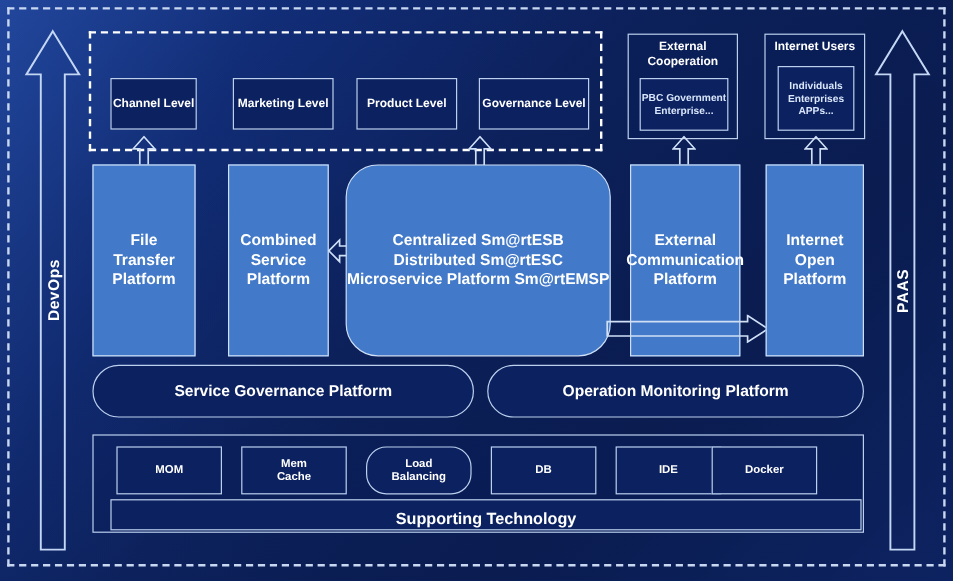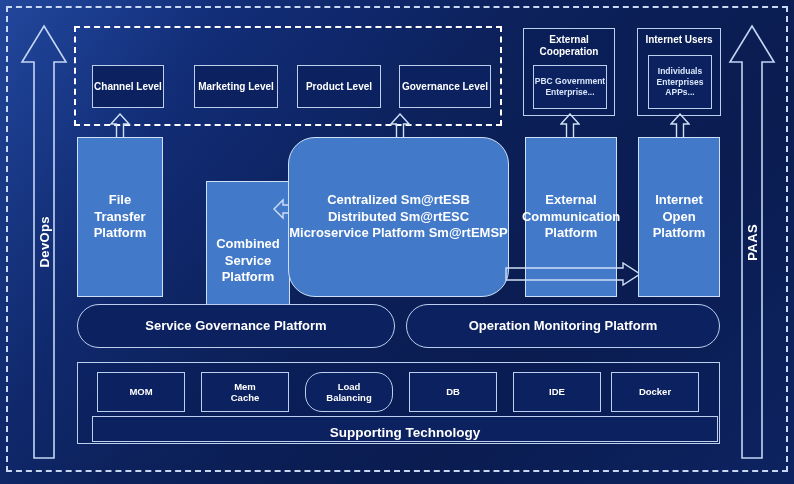--- a/index.html
+++ b/index.html
@@ -175,21 +175,21 @@
       <polygon points="10,1 19,11 13.5,11 13.5,25 6.5,25 6.5,11 1,11" fill="none" stroke="#cfe0f6" stroke-width="1.4"></polygon>
     </svg>
   </div>
 
   <div class="bbox plat" style="left:77px;top:137px;width:86px;height:160px;">
     <span>
       File<br>Transfer<br>Platform
     </span>
   </div>
 
-  <div class="bbox plat" style="left:206px;top:137px;width:84px;height:160px;margin-top:44px;">
+  <div class="bbox plat" style="left:190px;top:137px;width:84px;height:160px;">
     <span>
       Combined<br>Service<br>Platform
     </span>
   </div>
 
   <div class="harrow" style="left:273px;top:198px;">
     <svg width="18" height="22" viewBox="0 0 18 22">
       <polygon points="1,11 10,2 10,7 17,7 17,15 10,15 10,20" fill="none" stroke="#cfe0f6" stroke-width="1.4"></polygon>
     </svg>
   </div>
@@ -244,21 +244,21 @@
       <span>Load</span><br>
       <span>Balancing</span>
     </span>
   </div>
   <div class="nbox tech" style="left:409px;top:372px;width:88px;height:40px;">
     <span>DB</span>
   </div>
   <div class="nbox tech" style="left:513px;top:372px;width:88px;height:40px;">
     <span>IDE</span>
   </div>
-  <div class="nbox tech" style="left:611px;top:372px;width:88px;height:40px;">
+  <div class="nbox tech" style="left:593px;top:372px;width:88px;height:40px;">
     <span>Docker</span>
   </div>
 
   <div class="nbox support" style="left:92px;top:416px;width:626px;height:26px;align-items:flex-end;">
     <span>Supporting Technology</span>
   </div>
 
 </div>
 
 </body></html>

